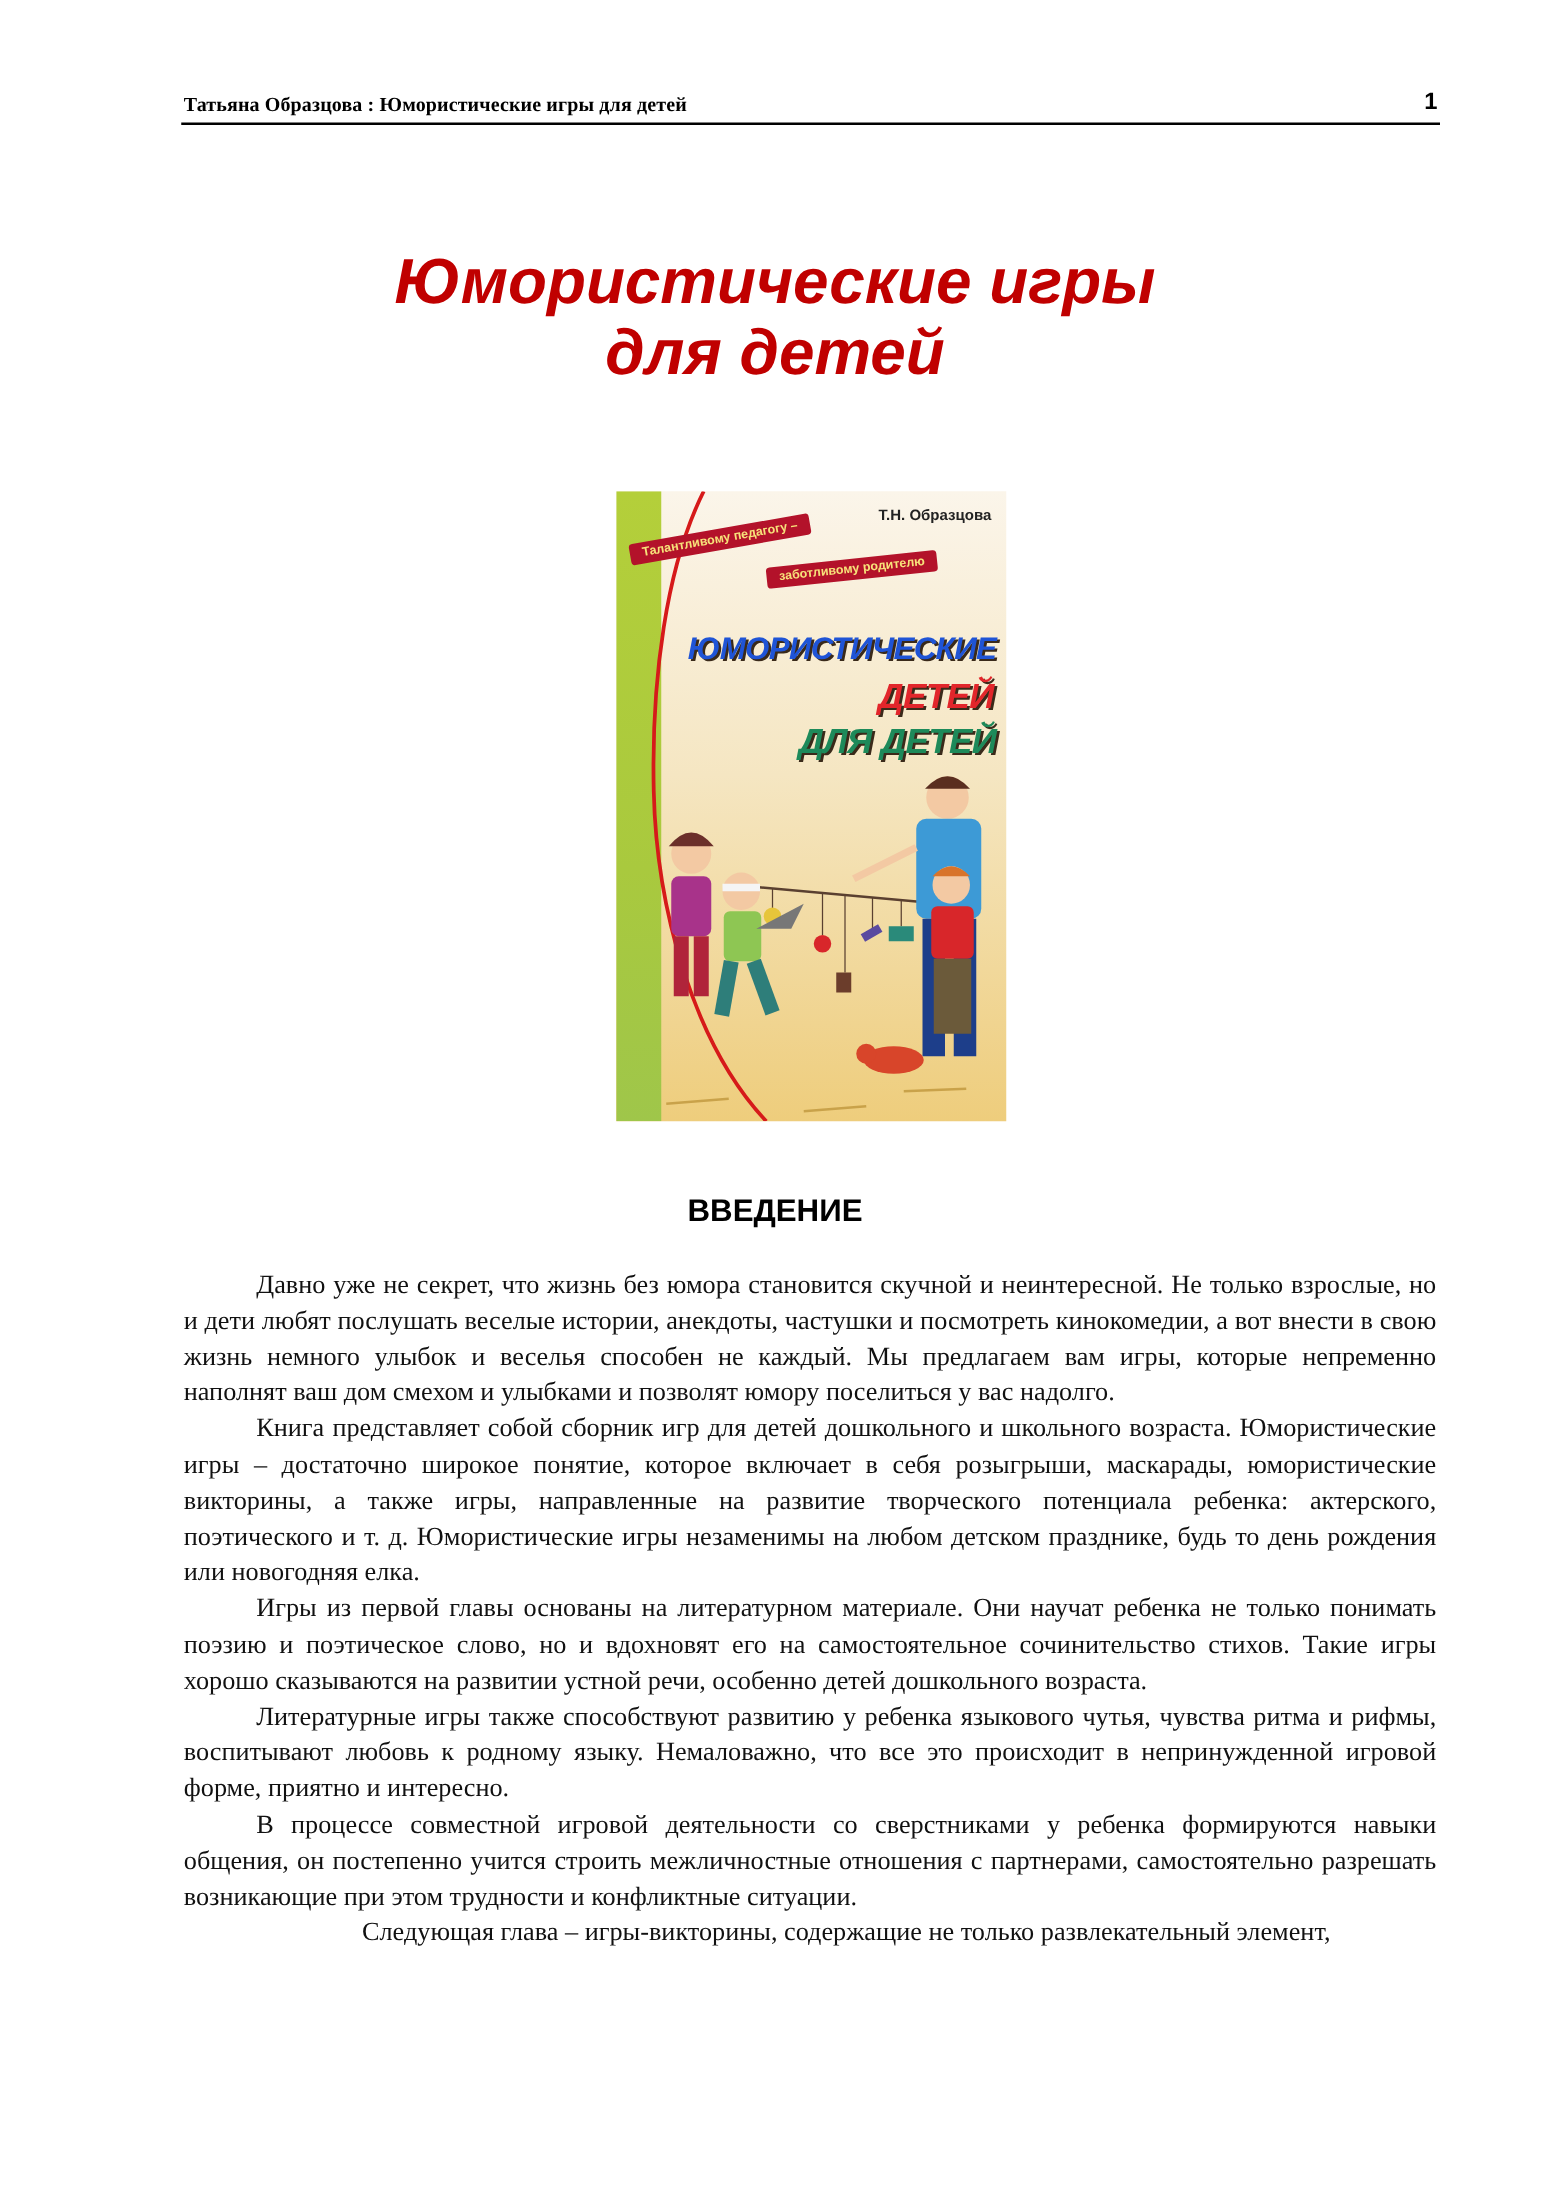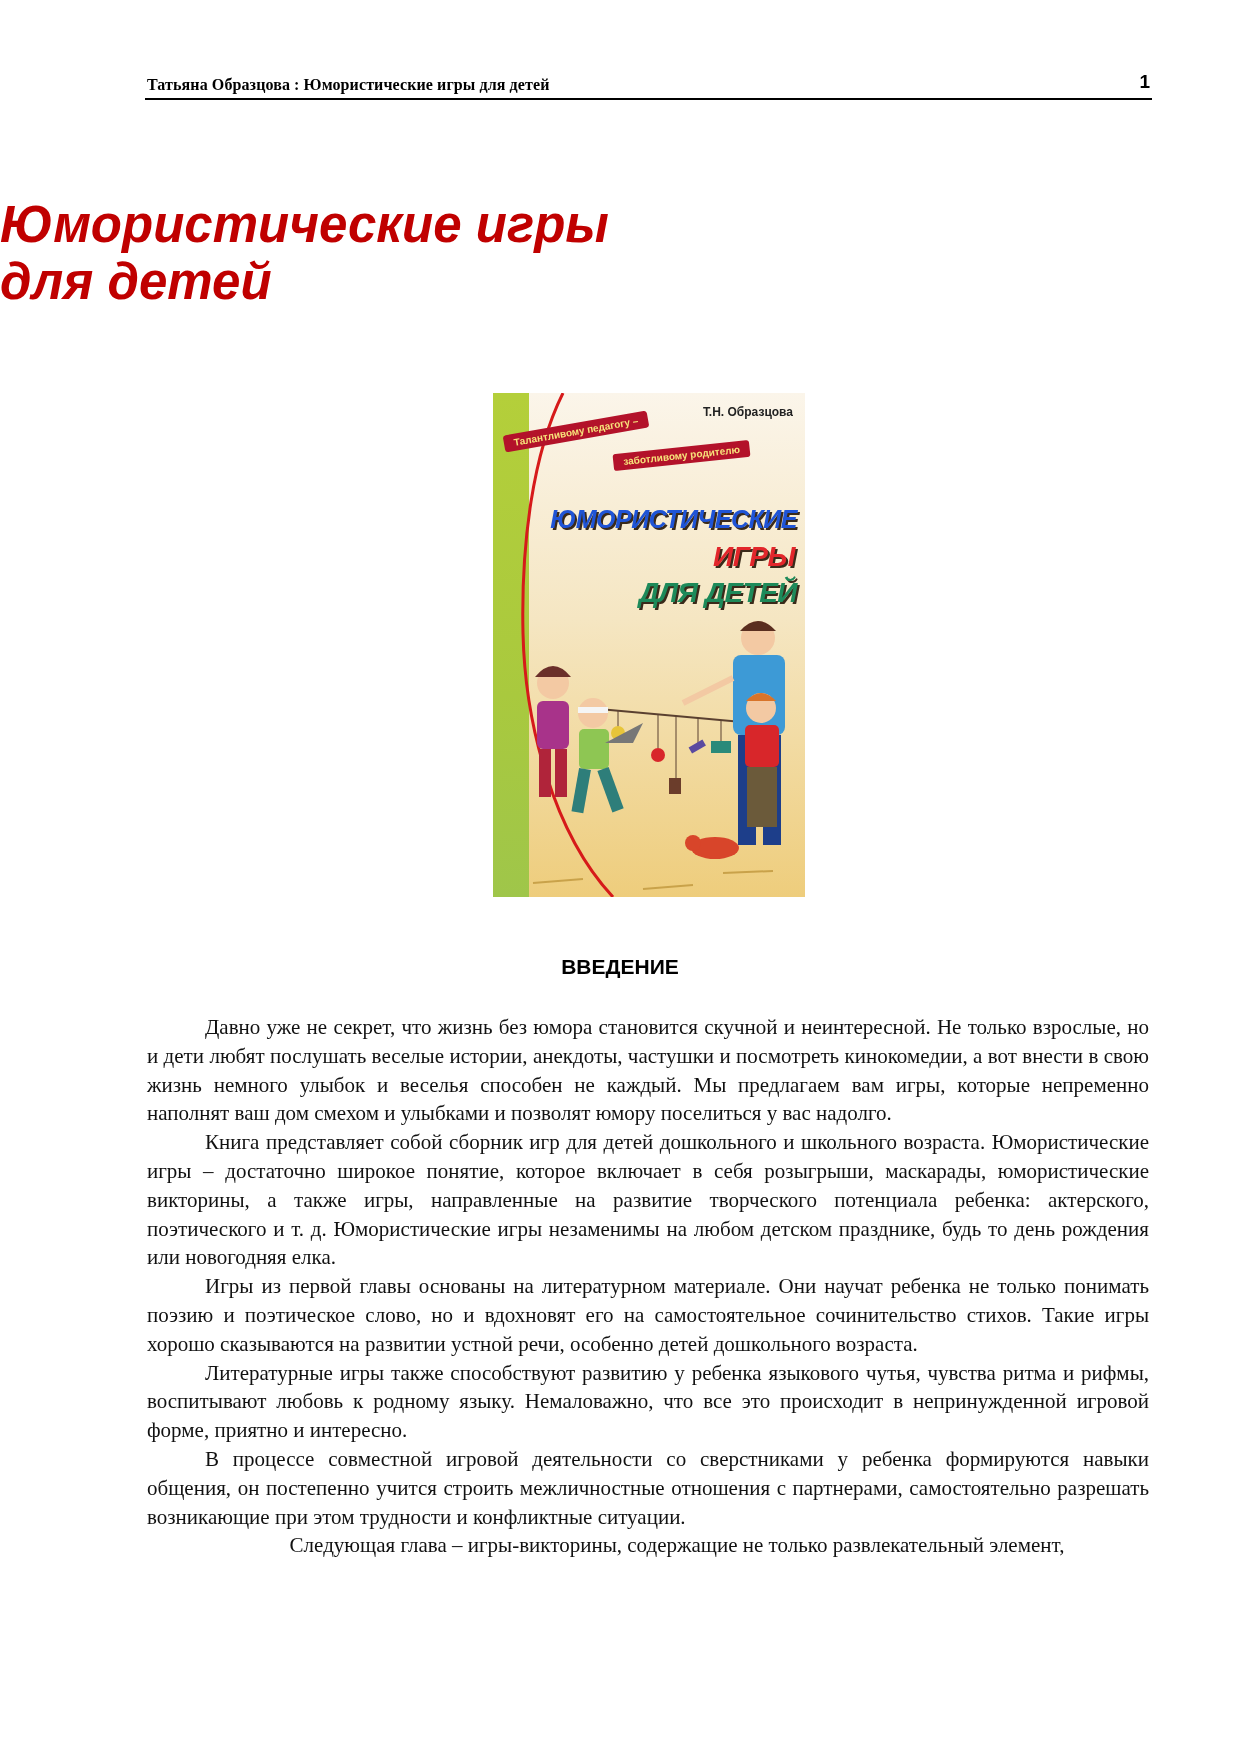--- a/index.html
+++ b/index.html
@@ -18,21 +18,21 @@
   .running-header .pageno {
     position: absolute; right: 2px; top: 1px;
     font-family: "Liberation Sans", sans-serif; font-weight: bold; font-size: 19px; color: #000;
   }
 
   .author {
     position: absolute; left: 0; width: 1240px; top: 116px; text-align: center;
     font-family: "Liberation Sans", sans-serif; font-weight: bold; font-size: 29px; color: #000;
   }
   .book-title {
-    position: absolute; left: 0; width: 1240px; top: 196px; 
+    position: absolute; left: 0; width: 1240px; top: 196px; text-align: center;
     font-family: "Liberation Sans", sans-serif; font-weight: bold; font-style: italic;
     font-size: 51px; line-height: 57px; color: #c00000; transform: scaleX(1.0);
   }
 
   .cover {
     position: absolute; left: 493px; top: 393px; width: 312px; height: 504px;
     overflow: hidden; background: linear-gradient(180deg, #fbf5ea 0%, #f5e6c2 45%, #eecd7c 100%);
   }
   .cover .greenband {
     position: absolute; left: 0; top: 0; width: 36px; height: 504px;
@@ -57,21 +57,21 @@
     font-family: "Liberation Sans", sans-serif; font-weight: bold; font-style: italic;
     text-shadow: 2px 2px 0 #3a2a1a; letter-spacing: -0.5px; text-align: right;
   }
   .cover .ct1 { top: 112px; font-size: 25px; color: #1f54d6; }
   .cover .ct2 { top: 148px; font-size: 28px; color: #e2262b; right: 10px; }
   .cover .ct3 { top: 184px; font-size: 28px; color: #1d8a5a; right: 8px; }
   .cover svg.art { position: absolute; left: 0; top: 200px; }
 
   .section-heading {
     position: absolute; left: 0; width: 1240px; top: 955px; text-align: center;
-    font-family: "Liberation Sans", sans-serif; font-weight: bold; font-size: 21px; color: #000;
+    font-family: "Liberation Sans", sans-serif; font-weight: bold; font-size: 25px; color: #000;
   }
 
   .body-text {
     position: absolute; left: 147px; top: 1013px; width: 1002px;
     font-family: "Liberation Serif", serif; font-size: 21px; line-height: 28.8px; color: #111;
     text-align: justify;
   }
   .body-text p { margin: 0; text-indent: 58px; }
 </style>
 </head>
@@ -92,21 +92,21 @@
 
   <div class="cover">
     <div class="greenband"></div>
     <svg class="redline" width="312" height="504" viewBox="0 0 312 504">
       <path d="M70 0 C 40 60, 28 150, 30 240 C 32 330, 60 440, 120 504" stroke="#d61a1a" stroke-width="3" fill="none"></path>
     </svg>
     <div class="cover-author">Т.Н. Образцова</div>
     <div class="ribbon ribbon1">Талантливому педагогу –</div>
     <div class="ribbon ribbon2">заботливому родителю</div>
     <div class="ct ct1">ЮМОРИСТИЧЕСКИЕ</div>
-    <div class="ct ct2">ИГРЫ</div>
+    <div class="ct ct2">ДЕТЕЙ</div>
     <div class="ct ct3">ДЛЯ ДЕТЕЙ</div>
 
     <svg class="art" width="312" height="304" viewBox="0 0 312 304">
 
       <path d="M40 290 L 90 286 M150 296 L 200 292 M230 280 L 280 278" stroke="#c9a24a" stroke-width="2"></path>
 
       <line x1="95" y1="115" x2="260" y2="130" stroke="#5a4030" stroke-width="2"></line>
 
       <line x1="125" y1="118" x2="125" y2="135" stroke="#5a4030"></line>
         <circle cx="125" cy="140" r="7" fill="#e7c53a"></circle>

